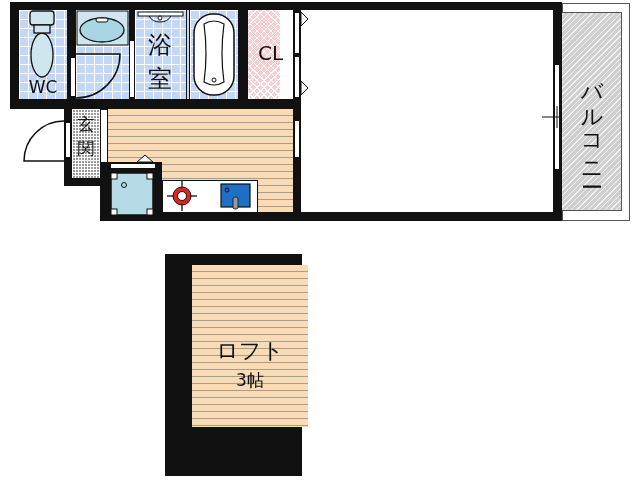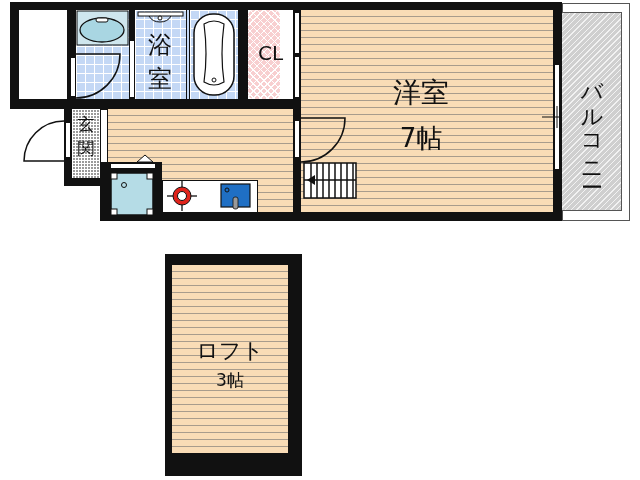--- a/index.html
+++ b/index.html
@@ -17,20 +17,28 @@
 </style>
 </head>
 <body>
 
 <div class="abs" style="left:0;top:0;width:640px;height:230px;">
 
   <div class="abs wall" style="left:10px;top:2px;width:550px;height:8px;"></div>
   <div class="abs wall" style="left:10px;top:2px;width:9px;height:107px;"></div>
   <div class="abs wall" style="left:10px;top:99px;width:290px;height:10px;"></div>
 
+  <div class="abs tile" style="left:19px;top:10px;width:48px;height:89px;">
+    <svg width="48" height="70" style="left:0;top:0;">
+      <rect x="11" y="1" width="24" height="14" rx="3" fill="#cfe6ee" stroke="#111" stroke-width="1.3"></rect>
+      <ellipse cx="23" cy="45" rx="11" ry="22" fill="#cfe6ee" stroke="#111" stroke-width="1.3"></ellipse>
+      <rect x="15" y="15" width="16" height="8" fill="#cfe6ee" stroke="#111" stroke-width="1.3"></rect>
+    </svg>
+    <div class="label" style="left:2px;top:68px;width:44px;font-size:17px;">WC</div>
+  </div>
   <div class="abs wall" style="left:67px;top:10px;width:9px;height:89px;"></div>
 
   <div class="abs tile" style="left:76px;top:10px;width:53px;height:89px;">
     <svg width="53" height="40" style="left:0;top:0;">
       <rect x="1" y="1" width="51" height="34" fill="#cfe6ee" stroke="#111" stroke-width="1"></rect>
       <ellipse cx="26" cy="20" rx="22" ry="12" fill="#a9d6e2" stroke="#111" stroke-width="1.3"></ellipse>
       <rect x="20" y="8" width="12" height="4" rx="2" fill="#fff" stroke="#111" stroke-width="1"></rect>
     </svg>
     <svg width="53" height="50" style="left:0;top:44px;">
       <path d="M0 0 L44 0 A44 44 0 0 1 0 44" fill="none" stroke="#111" stroke-width="1.5"></path>
@@ -68,42 +76,20 @@
   <div class="abs wall" style="left:293px;top:10px;width:8px;height:210px;"></div>
   <div class="abs door-gap" style="left:294px;top:12px;width:6px;height:42px;"></div>
   <div class="abs door-gap" style="left:294px;top:56px;width:6px;height:42px;"></div>
   <svg width="8" height="14" style="left:301px;top:12px;">
       <path d="M0 0 L7 7 L0 14 Z" fill="#fff" stroke="#111" stroke-width="1"></path>
     </svg>
   <svg width="8" height="14" style="left:301px;top:81px;">
       <path d="M0 0 L7 7 L0 14 Z" fill="#fff" stroke="#111" stroke-width="1"></path>
     </svg>
 
-  <div class="abs wood" style="left:301px;top:10px;width:252px;height:202px;">
-    <div class="label" style="left:60px;top:68px;width:120px;font-size:28px;">洋室</div>
-    <div class="label" style="left:60px;top:114px;width:120px;font-size:26px;">7帖</div>
-    <svg width="50" height="50" style="left:0;top:108px;">
-      <path d="M0 0 L44 0 A44 44 0 0 1 0 44" fill="none" stroke="#111" stroke-width="1.5"></path>
-    </svg>
-    <svg width="56" height="38" style="left:3px;top:153px;">
-      <rect x="0" y="0" width="52" height="35" fill="#fff" stroke="#111" stroke-width="1.5"></rect>
-      <g stroke="#111" stroke-width="1.5">
-        <line x1="7" y1="0" x2="7" y2="35"></line>
-          <line x1="13" y1="0" x2="13" y2="35"></line>
-          <line x1="19" y1="0" x2="19" y2="35"></line>
-        <line x1="25" y1="0" x2="25" y2="35"></line>
-          <line x1="31" y1="0" x2="31" y2="35"></line>
-          <line x1="37" y1="0" x2="37" y2="35"></line>
-        <line x1="43" y1="0" x2="43" y2="35"></line>
-          <line x1="49" y1="0" x2="49" y2="35"></line>
-        <line x1="0" y1="17" x2="52" y2="17"></line>
-      </g>
-      <path d="M3 17 L11 12 L11 22 Z" fill="#111"></path>
-    </svg>
-  </div>
   <div class="abs door-gap" style="left:294px;top:120px;width:6px;height:38px;"></div>
 
   <div class="abs wall" style="left:553px;top:2px;width:9px;height:218px;"></div>
   <div class="abs" style="left:554px;top:64px;width:6px;height:106px;background:#fff;border:1px solid #111;"></div>
   <svg width="30" height="30" style="left:542px;top:102px;">
     <line x1="0" y1="15" x2="30" y2="15" stroke="#111" stroke-width="1"></line>
     <line x1="15" y1="4" x2="15" y2="26" stroke="#111" stroke-width="1"></line>
   </svg>
 
   <div class="abs wall" style="left:100px;top:212px;width:462px;height:9px;"></div>
@@ -149,16 +135,16 @@
     <circle cx="15" cy="15" r="4.5" fill="#fff" stroke="#111" stroke-width="1"></circle>
   </svg>
   <svg width="32" height="30" style="left:220px;top:183px;">
     <rect x="1" y="1" width="29" height="23" fill="#1f6fc4" stroke="#111" stroke-width="1.2"></rect>
     <circle cx="7" cy="7" r="2" fill="none" stroke="#111" stroke-width="1"></circle>
     <rect x="13" y="14" width="5" height="12" rx="2" fill="#999" stroke="#111" stroke-width="0.8"></rect>
   </svg>
 </div>
 
 <div class="abs wall" style="left:165px;top:254px;width:137px;height:222px;"></div>
-<div class="abs wood" style="left:172px;top:265px;width:116px;height:188px;">
+<div class="abs wood" style="left:192px;top:265px;width:116px;height:162px;">
   <div class="label" style="left:0;top:74px;width:116px;font-size:22px;">ロフト</div>
   <div class="label" style="left:0;top:106px;width:116px;font-size:17px;">3帖</div>
 </div>
 
 </body></html>

